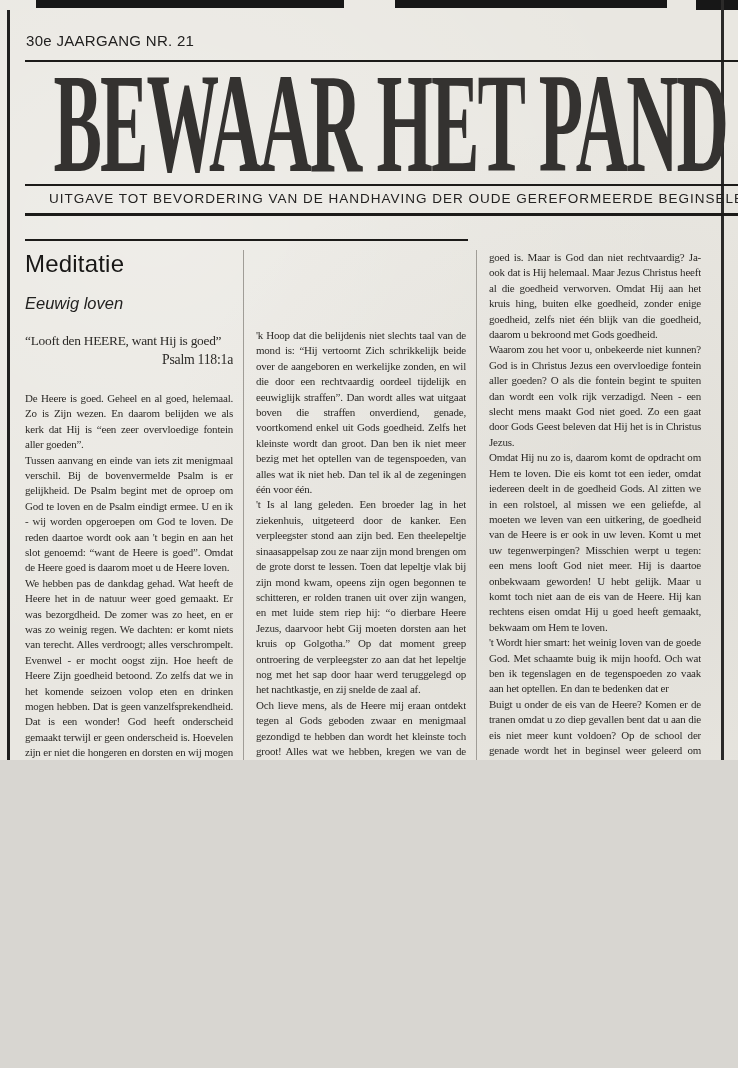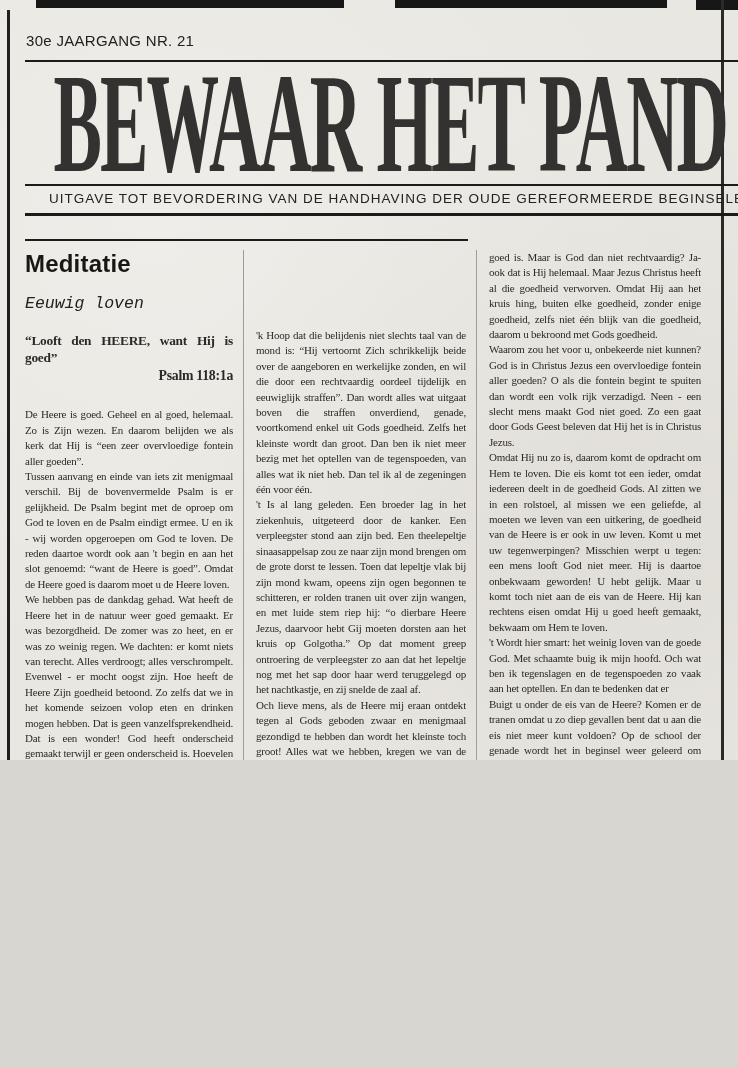--- a/index.html
+++ b/index.html
@@ -46,25 +46,25 @@
   .col{position:absolute;top:250px;height:760px;overflow:hidden;
        text-align:justify;}
   .col1{left:25px;width:208px;}
   .col2{left:256px;width:210px;padding-top:78px;box-sizing:border-box;}
   .col3{left:489px;width:212px;}
   .vdiv{position:absolute;top:250px;width:1px;height:757px;background:#a09d97;}
   .vd1{left:243px;} .vd2{left:476px;}
   .col p{margin:0;font-size:11px;line-height:15.4px;letter-spacing:-0.02em;
          color:#2c2a27;}
   h1.section{margin:0 0 16px 0;font-family:"Liberation Sans",sans-serif;
-     font-size:24px;font-weight:bold;color:#181716;letter-spacing:.2px;text-align:left;}
-  .kicker{margin:0 0 20px 0;font-family:Liberation Mono, monospace;
+     font-size:24px;font-weight:normal;color:#181716;letter-spacing:.2px;text-align:left;}
+  .kicker{margin:0 0 20px 0;font-family:Liberation Sans, sans-serif;
      font-style:italic;font-size:16.5px;color:#222120;text-align:left;}
-  p.quote{font-weight:bold;font-size:13.4px !important;line-height:16.5px !important;}
-  p.ref{font-weight:bold;text-align:right;font-size:13.8px !important;
+  p.quote{font-weight:normal;font-size:13.4px !important;line-height:16.5px !important;}
+  p.ref{font-weight:normal;text-align:right;font-size:13.8px !important;
         margin:2px 0 24px 0 !important;}
   .pagenum{position:absolute;right:25px;top:1086px;font-size:15px;color:#2c2a27;}
 </style>
 </head>
 <body>
 
 <div class="page">
 
   <div class="edge e-top1"></div>
   <div class="edge e-top2"></div>

